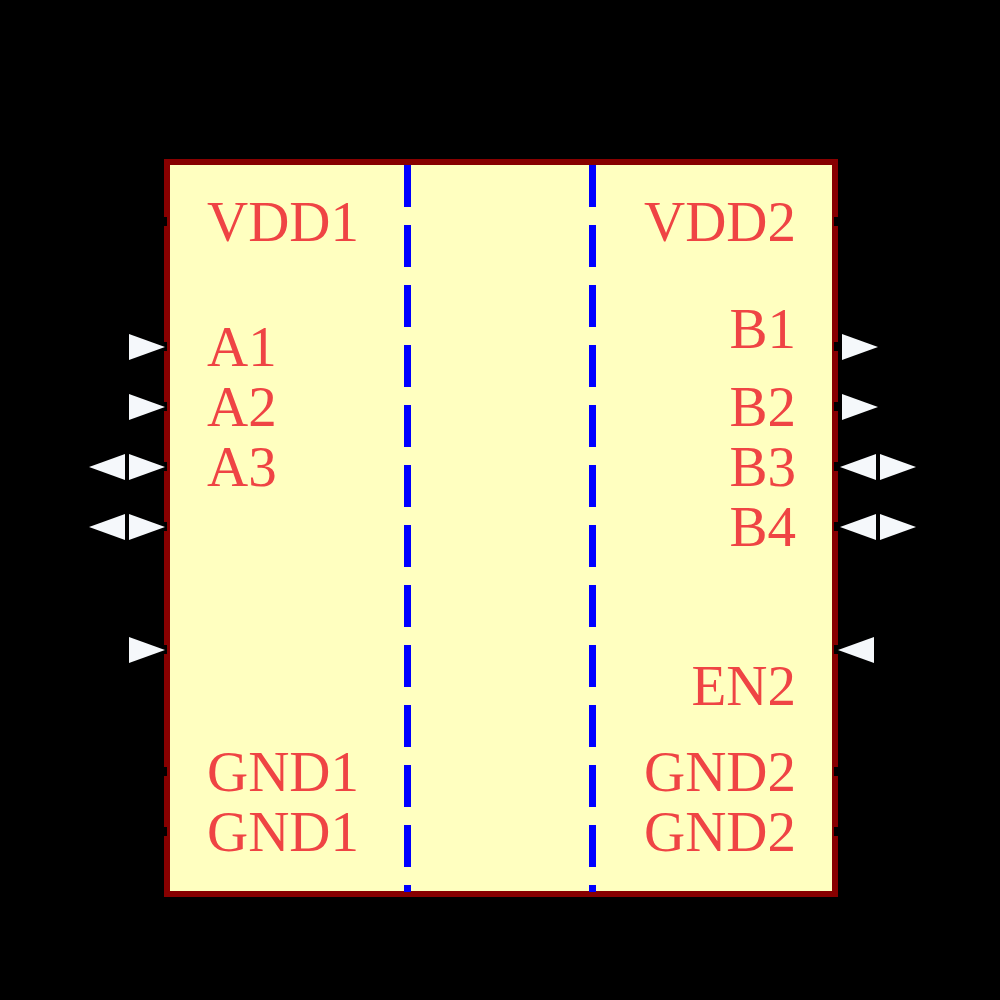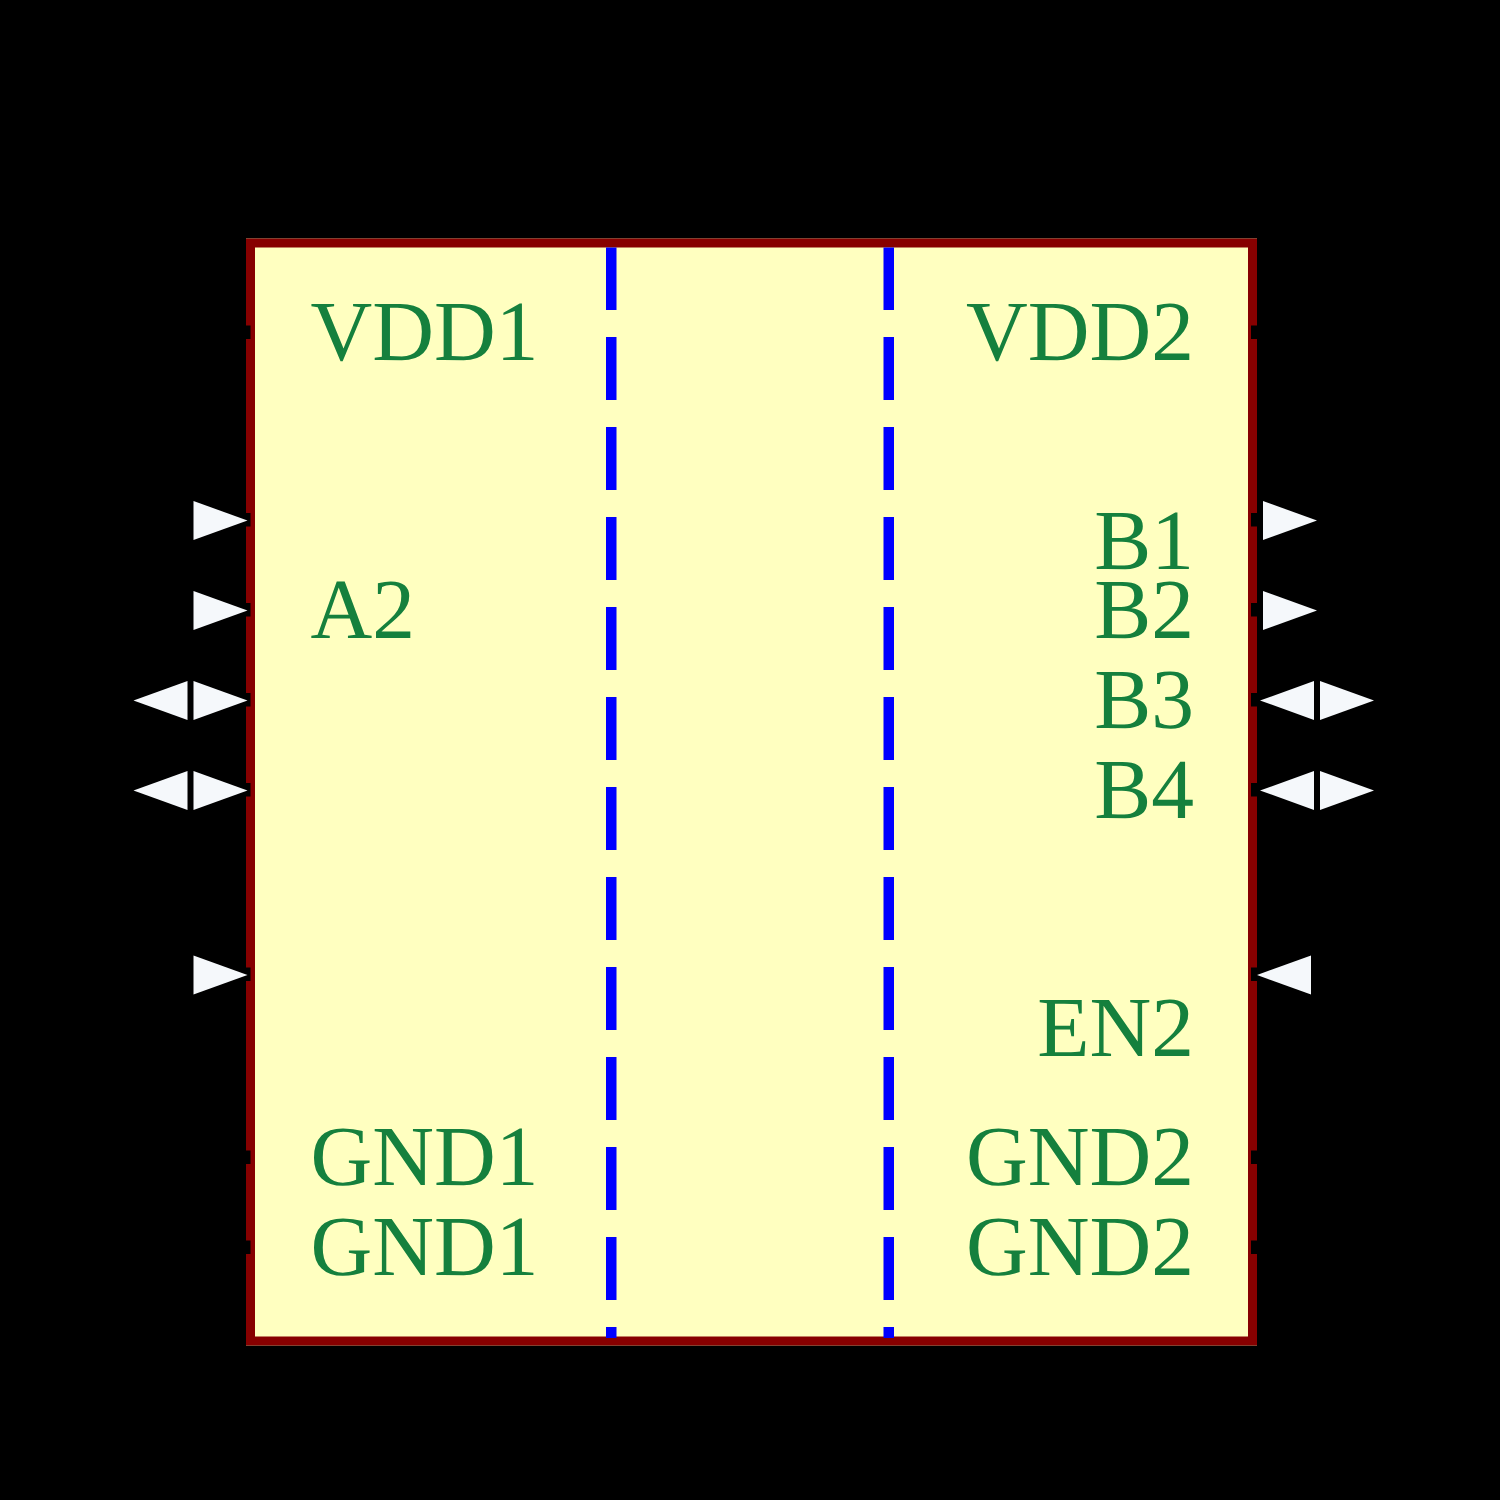--- a/index.html
+++ b/index.html
@@ -39,21 +39,21 @@
       transparent 42px,
       transparent 60px
     );
   }
   .iso-line-1{ left:404px; }
   .iso-line-2{ left:589px; }
   .pin-label{
     position:absolute;
     font-size:57px;
     line-height:60px;
-    color:#15803d;
+    color:#ef4444;
     white-space:nowrap;
   }
   .pin-label.left{ left:207px; text-align:left; }
   .pin-label.right{ right:204px; text-align:left; }
   .stub{
     position:absolute;
     width:14px;
     height:9px;
     background:#000000;
   }
@@ -68,26 +68,28 @@
 <body>
 
 <div class="stage">
 
   <div class="chip-body"></div>
 
   <div class="iso-line iso-line-1"></div>
   <div class="iso-line iso-line-2"></div>
 
   <div class="pin-label left" style="top:192px">VDD1</div>
+  <div class="pin-label left" style="top:317px">A1</div>
   <div class="pin-label left" style="top:377px">A2</div>
+  <div class="pin-label left" style="top:437px">A3</div>
   <div class="pin-label left" style="top:742px">GND1</div>
   <div class="pin-label left" style="top:802px">GND1</div>
 
   <div class="pin-label right" style="top:192px">VDD2</div>
-  <div class="pin-label right" style="top:331px">B1</div>
+  <div class="pin-label right" style="top:299px">B1</div>
   <div class="pin-label right" style="top:377px">B2</div>
   <div class="pin-label right" style="top:437px">B3</div>
   <div class="pin-label right" style="top:497px">B4</div>
   <div class="pin-label right" style="top:656px">EN2</div>
   <div class="pin-label right" style="top:742px">GND2</div>
   <div class="pin-label right" style="top:802px">GND2</div>
 
   <div class="stub left" style="top:217px"></div>
   <div class="stub left" style="top:342px"></div>
   <div class="stub left" style="top:402px"></div>

